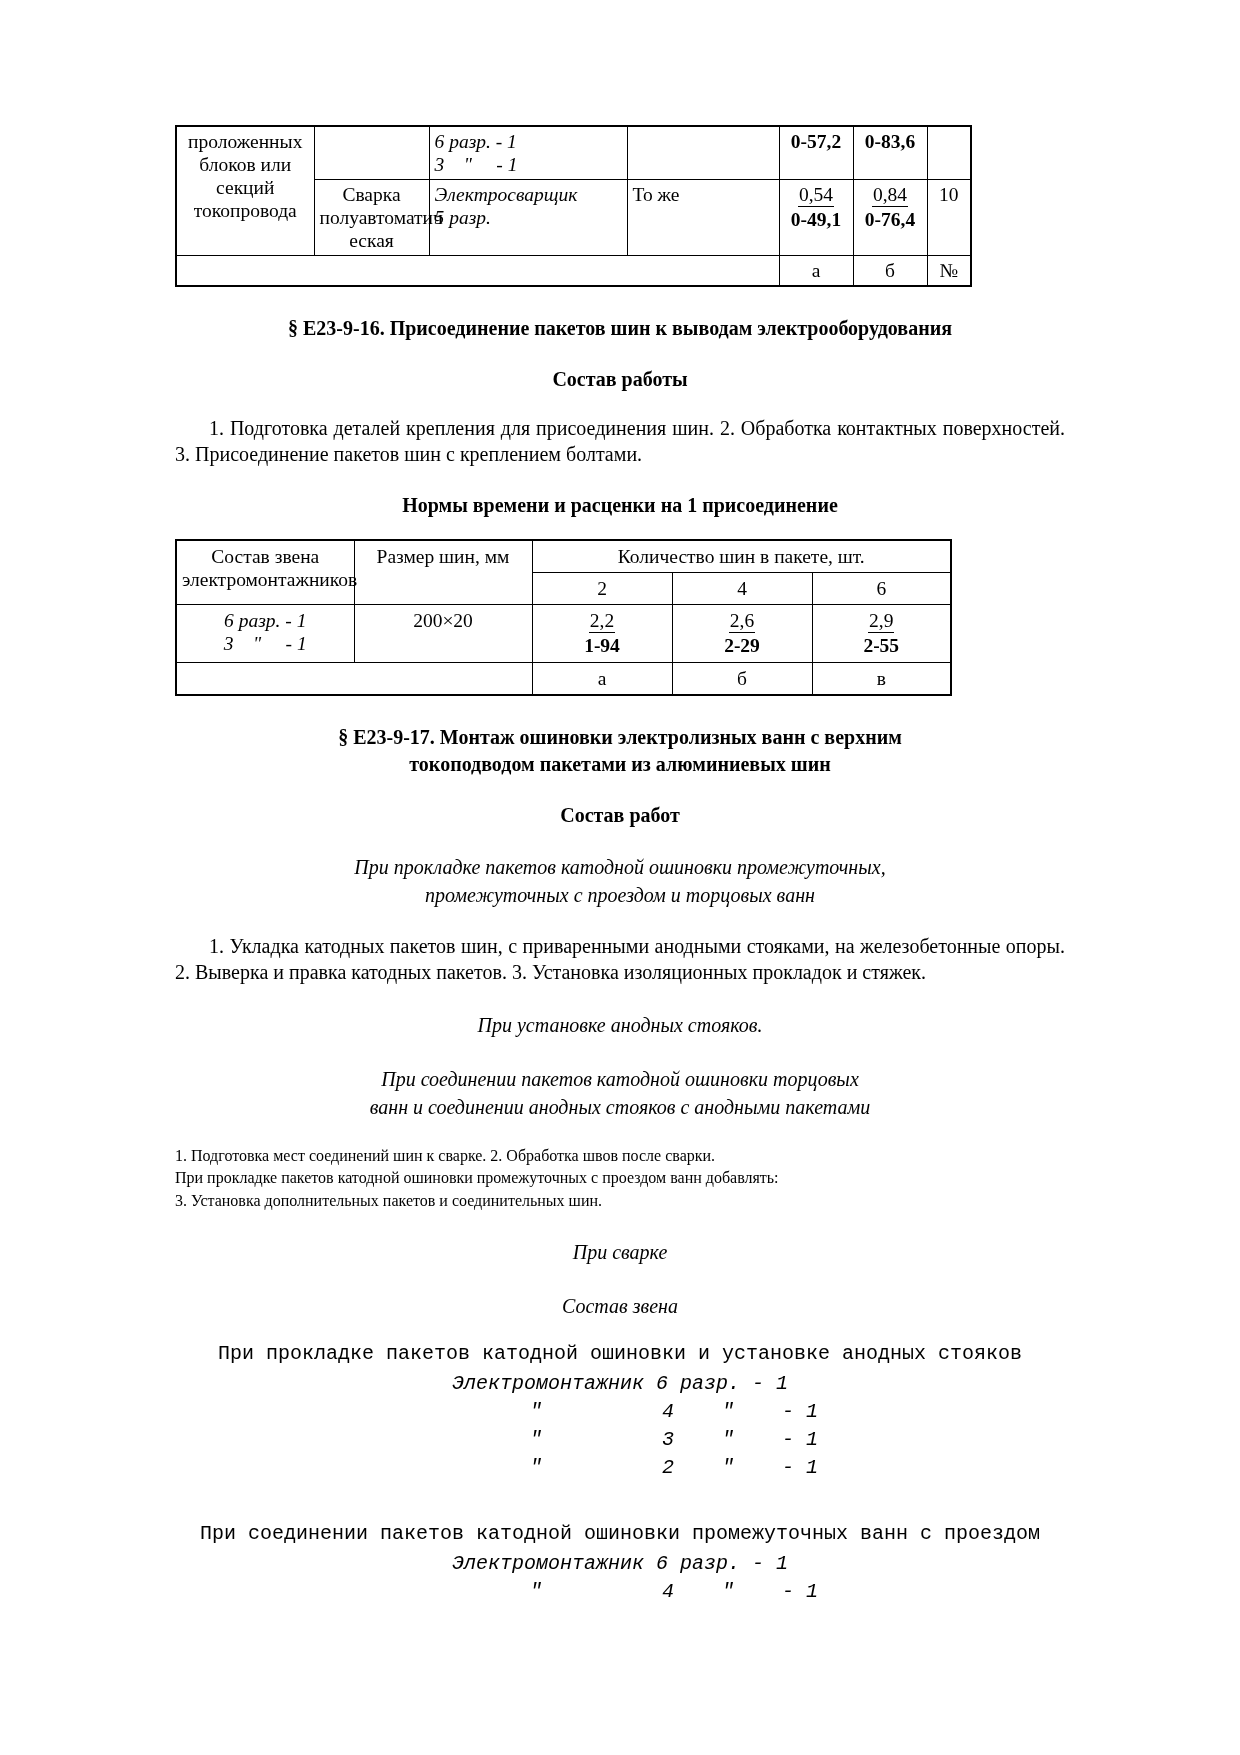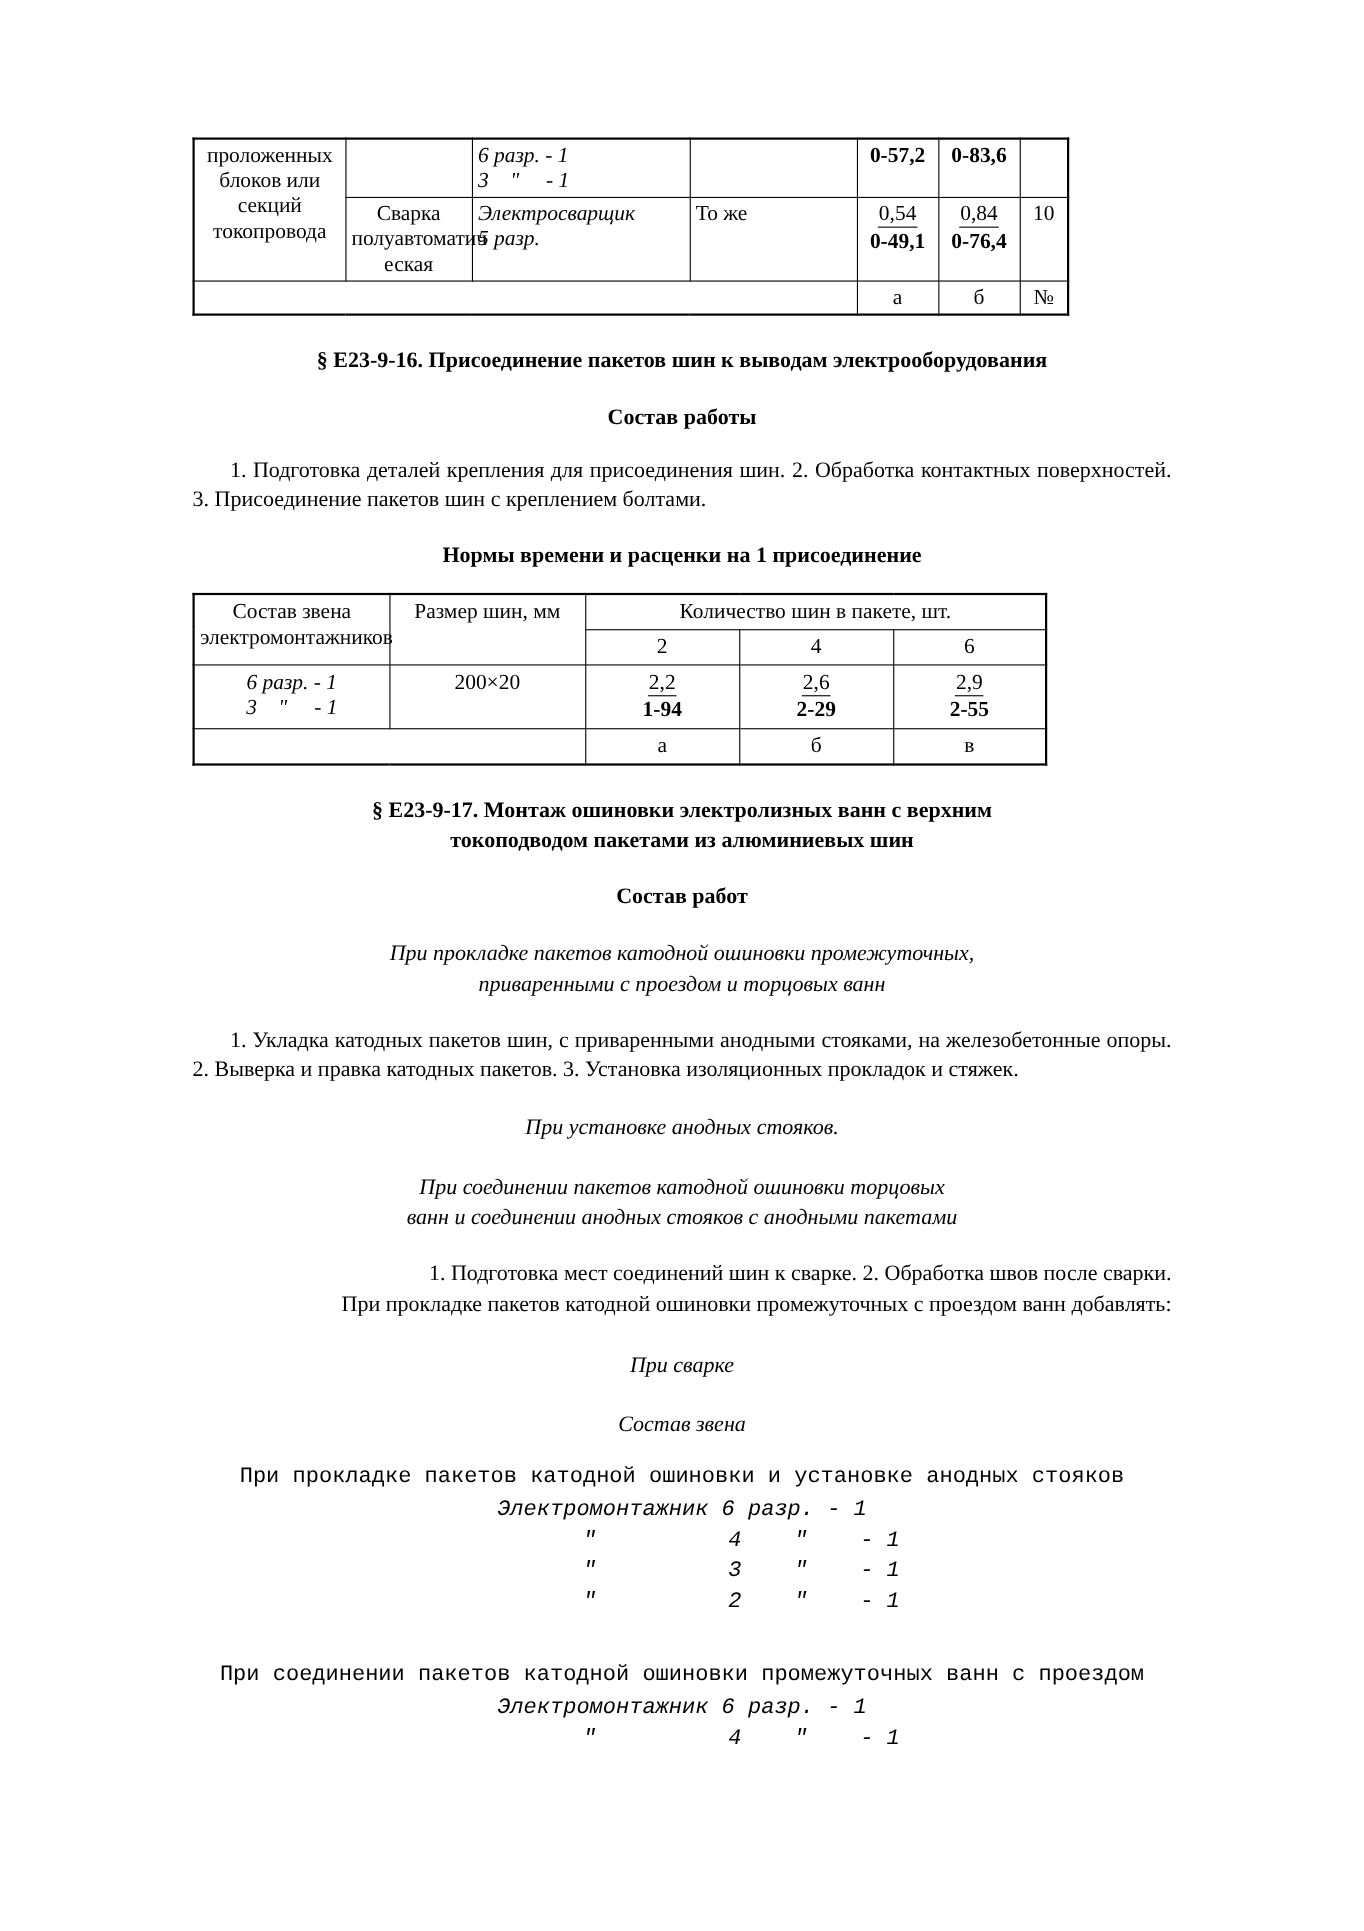--- a/index.html
+++ b/index.html
@@ -98,22 +98,22 @@
     margin: 24px 0 0 0;
     line-height: 1.32;
   }
   p.body-plain {
     font-size: 20px;
     text-align: left;
     margin: 22px 0 0 0;
     line-height: 1.38;
   }
   p.body-block {
-    font-size: 20px;
-    text-align: right;
+    font-size: 16px;
+    text-align: left;
     margin: 24px 0 0 0;
     line-height: 1.38;
   }
   p.body-block span { display: block; }
 
   
   .table2-wrap { margin-top: 22px; }
   table.t2 { width: 775px; font-size: 19.5px; }
   table.t2 td { padding: 4px 5px; }
   .t2 .c1 { width: 178px; }
@@ -255,36 +255,37 @@
 
   <h2 class="sec-title">
     <span>§ Е23-9-17. Монтаж ошиновки электролизных ванн с верхним</span><br>
     <span>токоподводом пакетами из алюминиевых шин</span>
   </h2>
 
   <div class="center-bold">Состав работ</div>
 
   <div class="center-ital">
     <span>При прокладке пакетов катодной ошиновки промежуточных,</span><br>
-    <span>приваренными с проездом и торцовых ванн</span>
+    <span>промежуточных с проездом и торцовых ванн</span>
   </div>
 
   <p class="body-just">1. Укладка катодных пакетов шин, с приваренными анодными стояками, на железобетонные опоры. 2. Выверка и правка катодных пакетов. 3. Установка изоляционных прокладок и стяжек.</p>
 
   <div class="center-ital">При установке анодных стояков.</div>
 
 
   <div class="center-ital">
     <span>При соединении пакетов катодной ошиновки торцовых</span><br>
     <span>ванн и соединении анодных стояков с анодными пакетами</span>
   </div>
 
   <p class="body-block">
     <span>1. Подготовка мест соединений шин к сварке. 2. Обработка швов после сварки.</span>
     <span>При прокладке пакетов катодной ошиновки промежуточных с проездом ванн добавлять:</span>
+    <span>3. Установка дополнительных пакетов и соединительных шин.</span>
   </p>
 
   <div class="center-ital">При сварке</div>
 
 
   <div class="center-ital">Состав звена</div>
 
   <div class="crew-block">
     <div class="crew-title">При прокладке пакетов катодной ошиновки и установке анодных стояков</div>
     <div class="crew-line">Электромонтажник 6 разр. - 1</div>

